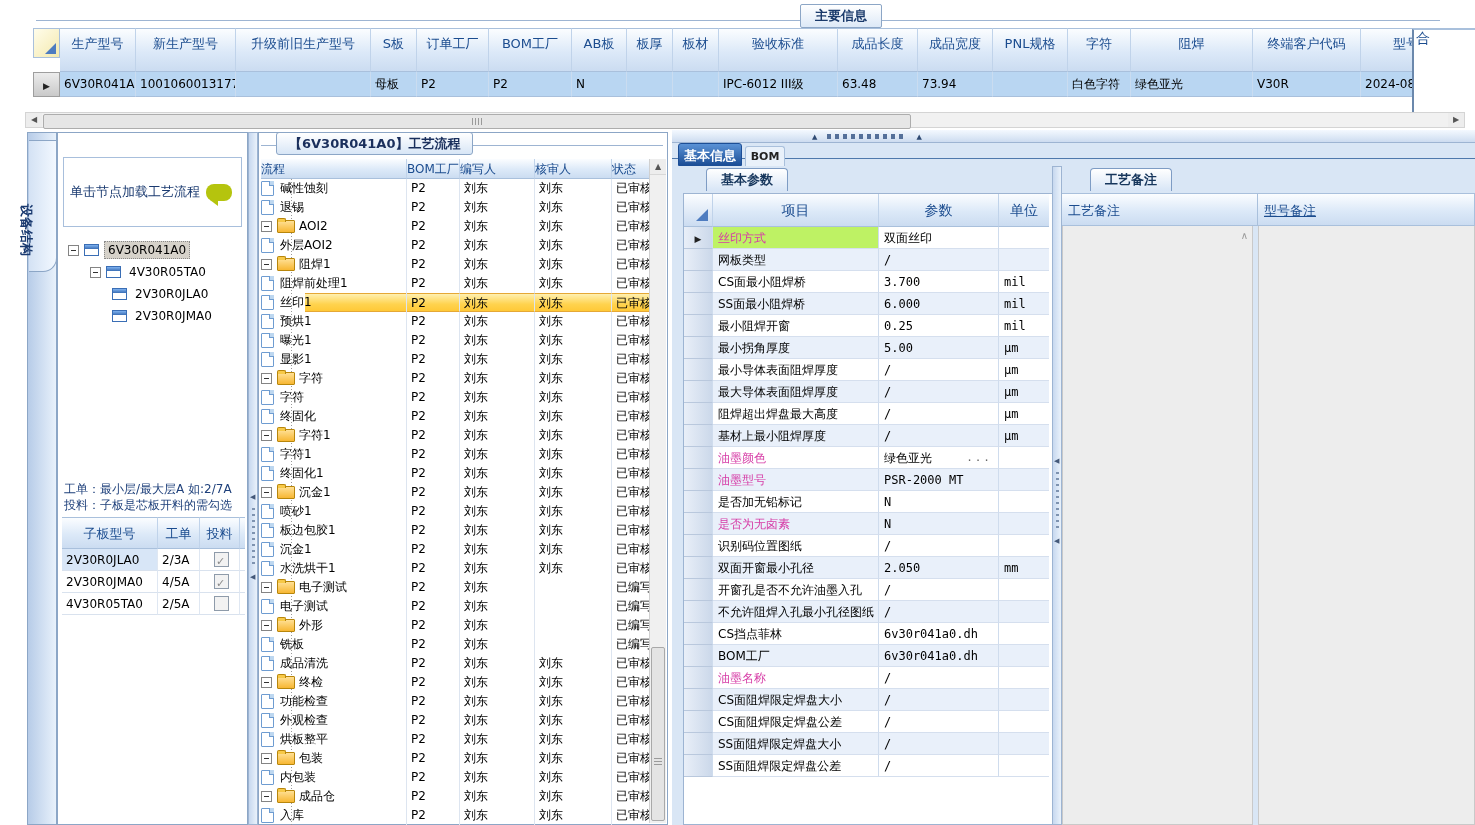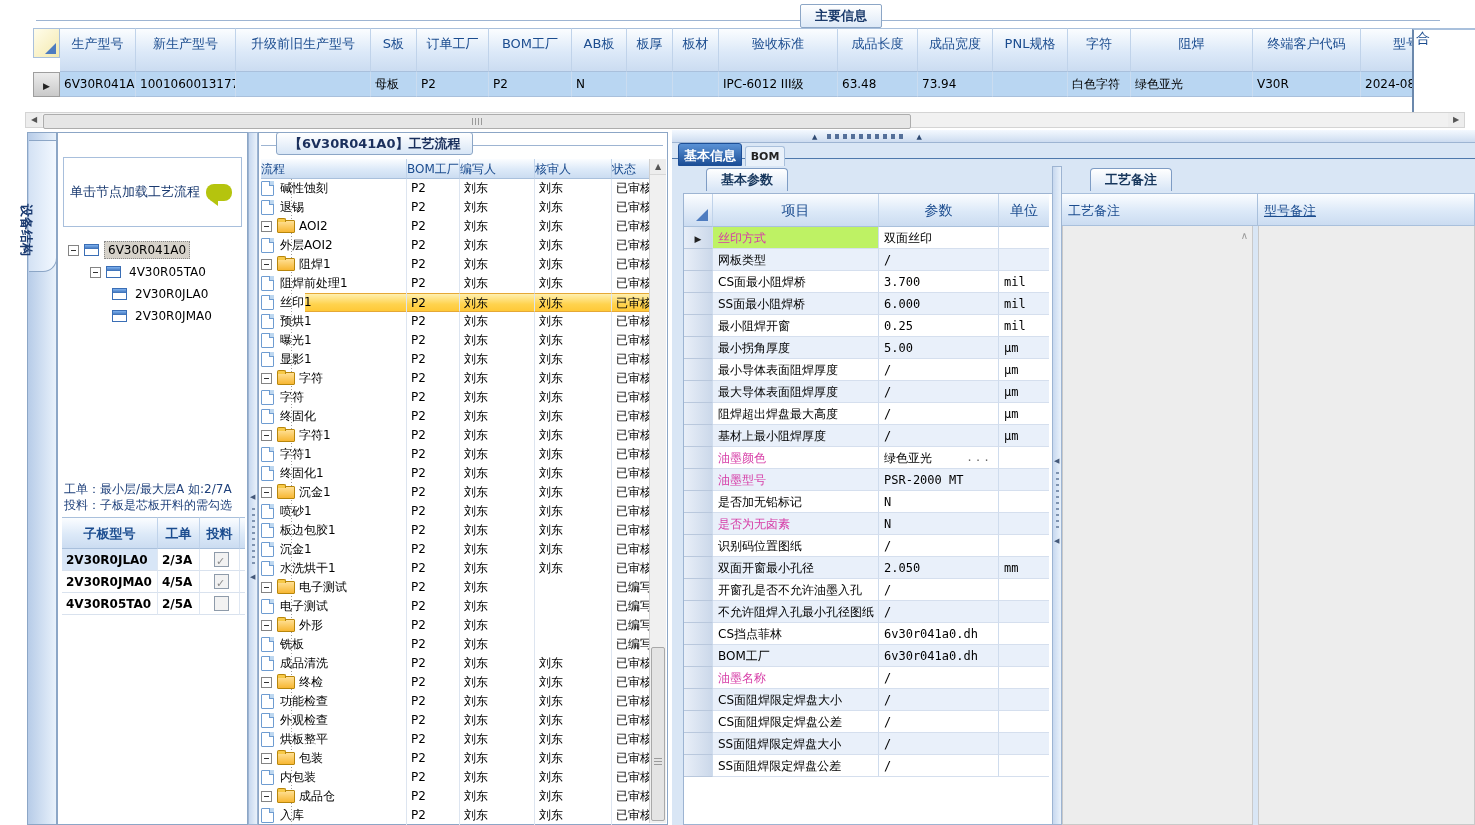--- a/index.html
+++ b/index.html
@@ -57,21 +57,21 @@
     border-right:8px solid #b5c40e;border-bottom:6px solid transparent;}
   #tree{position:absolute;left:4px;top:106px;width:180px;}
   .tnode{height:22px;display:flex;align-items:center;}
   .expand{width:9px;height:9px;border:1px solid #848484;background:#fff;position:relative;flex:none;margin-right:5px;}
   .expand::after{content:'';position:absolute;left:2px;top:4px;width:5px;height:1px;background:#333;}
   .win-icon{width:15px;height:12px;border:1px solid #3a6eb5;background:#fff;position:relative;flex:none;margin-right:5px;box-sizing:border-box;}
   .win-icon::before{content:'';position:absolute;left:0;top:0;right:0;height:4px;background:linear-gradient(#7fb2f0,#3a6eb5);}
   .tlbl{font-size:12px;padding:1px 3px;white-space:nowrap;}
   .tsel{background:#d6d2ca;border:1px dotted #8a8a8a;}
   #tree-notes{position:absolute;left:6px;top:348px;width:180px;color:#1d3f7a;font-size:12px;line-height:16px;white-space:nowrap;}
-  #sub-table{position:absolute;left:4px;top:384px;font-weight:bold;}
+  #sub-table{position:absolute;left:4px;top:384px;}
   .shcell{height:32px;line-height:32px;text-align:center;font-size:13px;color:#1b4c8f;
     background:linear-gradient(#fbfdff,#dce9f8 55%,#cbdcf1);border-right:1px solid #c0d3ea;border-bottom:1px solid #a9c0dc;
     border-top:1px solid #a9c0dc;box-sizing:border-box;overflow:hidden;}
   .scell{height:22px;line-height:22px;font-size:12px;padding-left:4px;box-sizing:border-box;background:#fff;
     border-right:1px solid #dfe7f2;border-bottom:1px solid #d9e2ee;overflow:hidden;display:flex;align-items:center;}
   .scell.firstsel{background:#d8e6f7;}
   .cb{width:13px;height:13px;border:1px solid #8e9baa;background:#f2f2f2;position:relative;margin:0 auto;}
   .cb.checked::after{content:'✓';position:absolute;left:1px;top:-2px;font-size:11px;font-weight:bold;color:#8a8a8a;}
 
   

